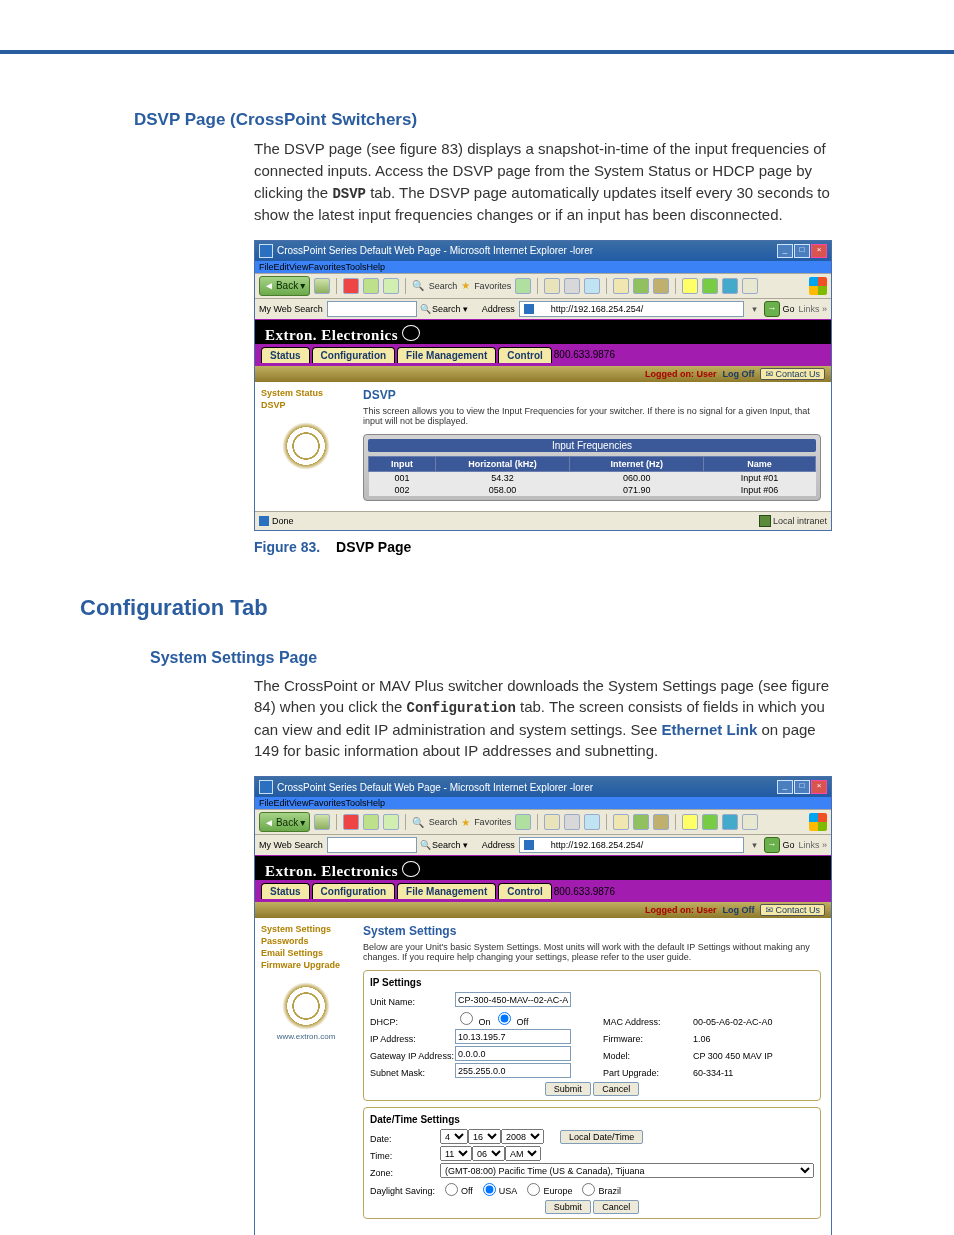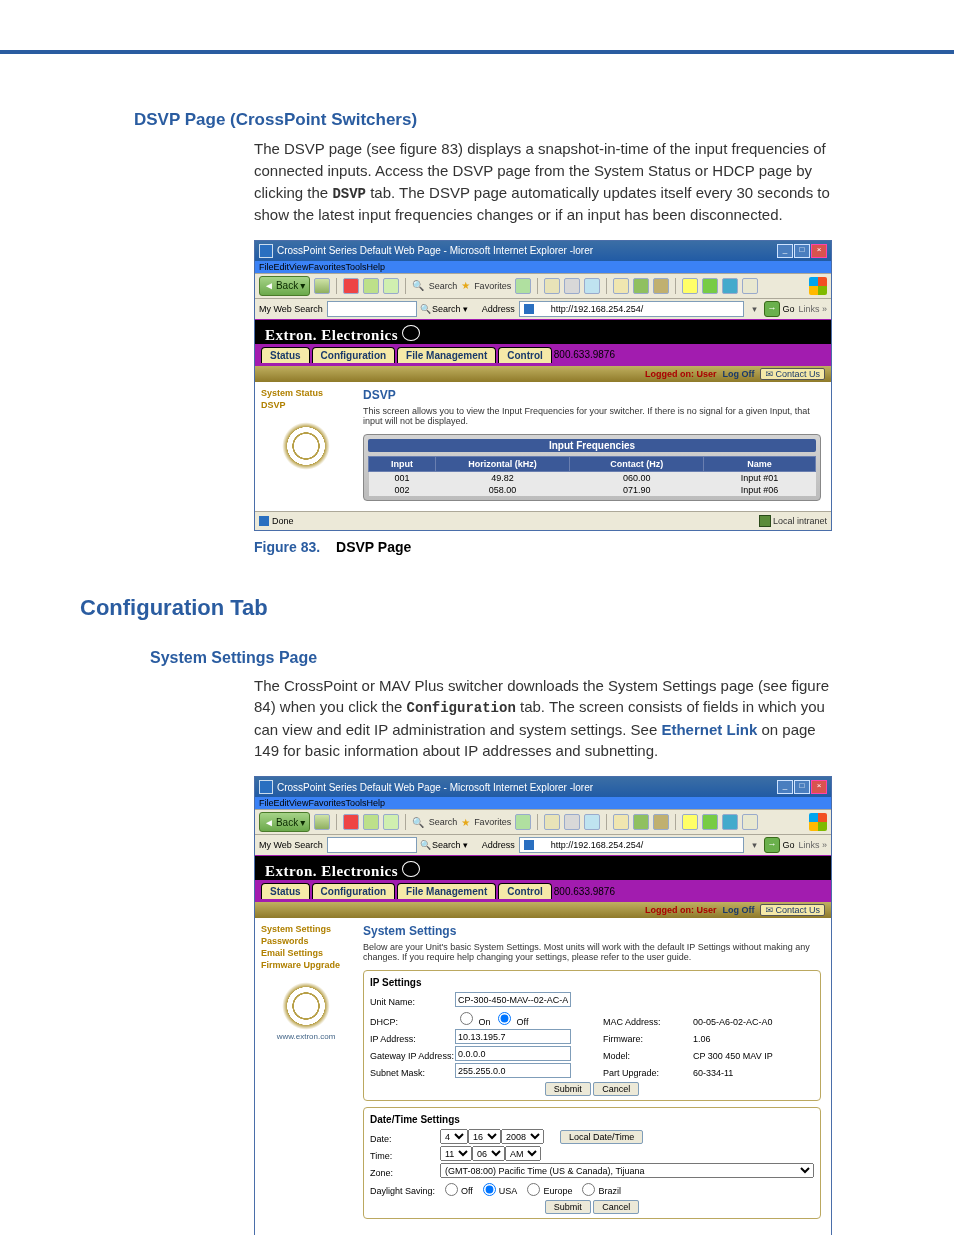--- a/index.html
+++ b/index.html
@@ -267,21 +267,21 @@
   .freq-panel {
     background: linear-gradient(#d4d4d4,#bcbcbc);
     border:1px solid #888;
     border-radius:4px;
     padding:4px;
   }
   .freq-header {
     background:#3b5998;
     color:#fff;
     text-align:center;
-    font-weight:bold;
+    font-weight:normal;
     font-size:10px;
     padding:1px;
     border-radius:2px;
   }
   .freq-table { width:100%; border-collapse:collapse; margin-top:4px; font-size:9px;}
   .freq-table th {
     background:#3b5998; color:#fff; font-weight:bold; padding:2px 4px;
     border:1px solid #6a7fb0;
   }
   .freq-table td {
@@ -423,26 +423,26 @@
           <div class="wp-main">
             <div class="mtitle">DSVP</div>
             <div class="mdesc">This screen allows you to view the Input Frequencies for your switcher. If there is no signal for a given Input, that input will not be displayed.</div>
             <div class="freq-panel">
               <div class="freq-header">Input Frequencies</div>
               <table class="freq-table">
                 <tbody>
                     <tr>
                   <th style="width:15%">Input</th>
                   <th style="width:30%">Horizontal (kHz)</th>
-                  <th style="width:30%">Contact (Hz)</th>
+                  <th style="width:30%">Internet (Hz)</th>
                   <th style="width:25%">Name</th>
                 </tr>
                 <tr>
                   <td>001</td>
-                      <td>49.82</td>
+                      <td>54.32</td>
                       <td>060.00</td>
                       <td>Input #01</td>
                 </tr>
                 <tr>
                   <td>002</td>
                       <td>058.00</td>
                       <td>071.90</td>
                       <td>Input #06</td>
                 </tr>
               </tbody>

